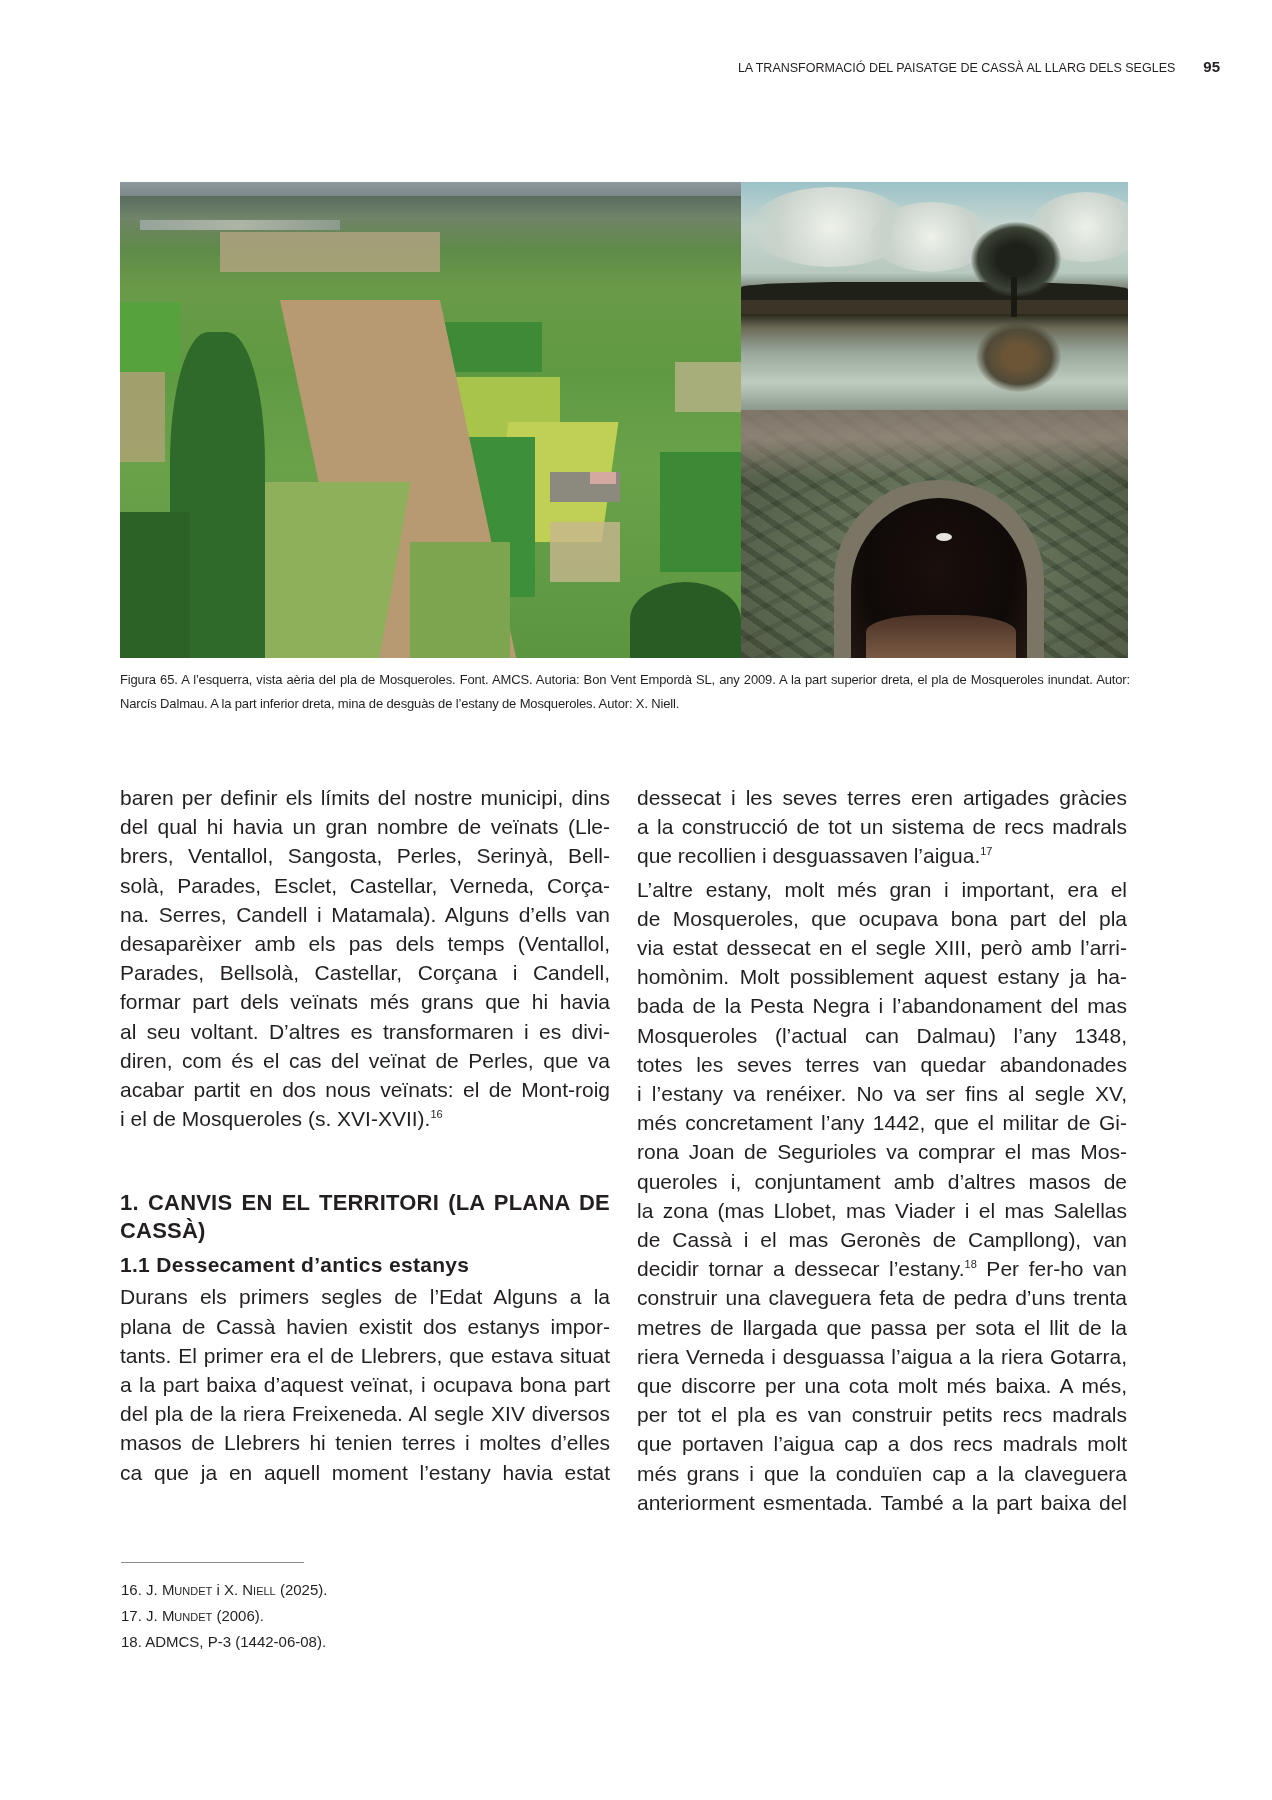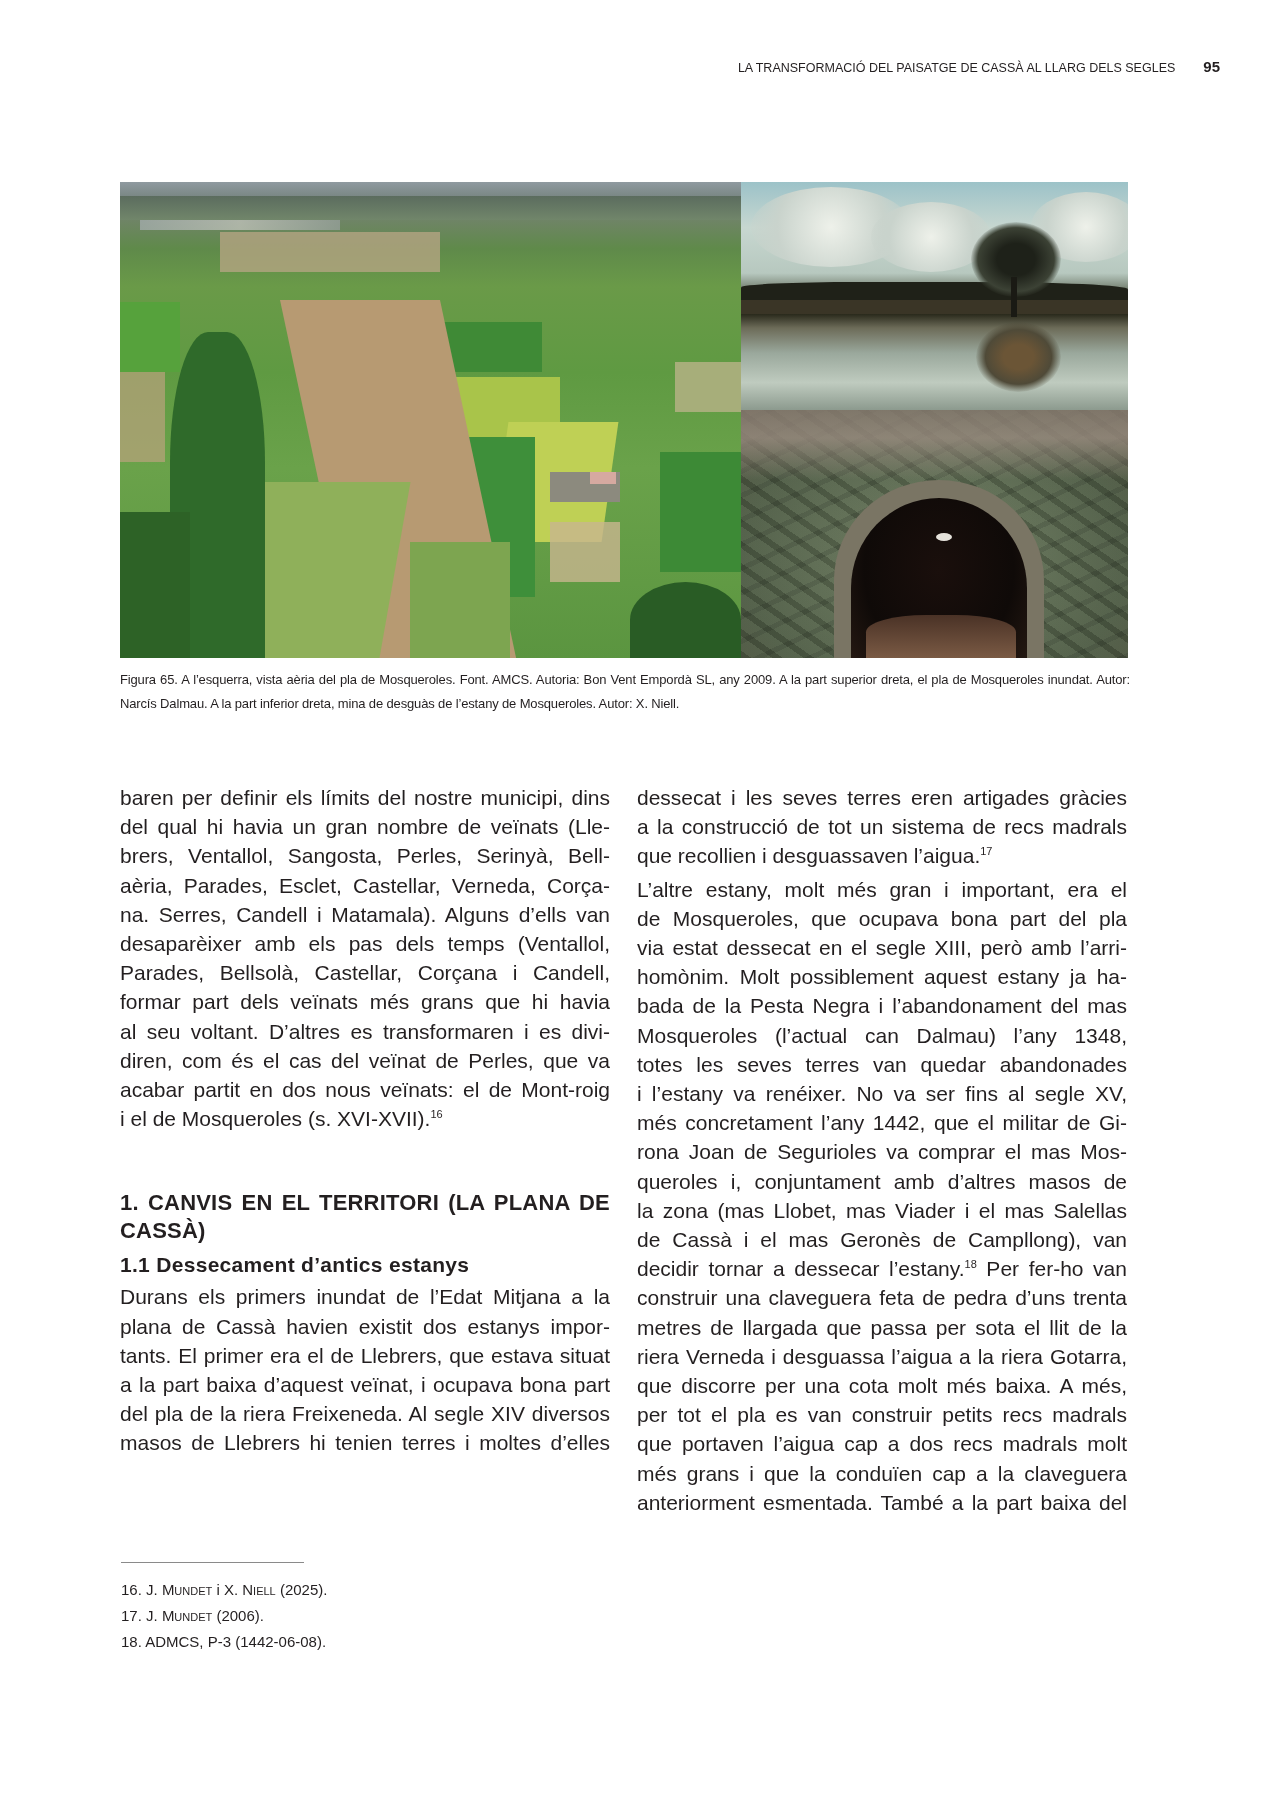--- a/index.html
+++ b/index.html
@@ -157,39 +157,40 @@
   </div>
 </div>
 
 <p class="caption">Figura 65. A l’esquerra, vista aèria del pla de Mosqueroles. Font. AMCS. Autoria: Bon Vent Empordà SL, any 2009. A la part superior dreta, el pla de Mosqueroles inundat. Autor: Narcís Dalmau. A la part inferior dreta, mina de desguàs de l’estany de Mosqueroles. Autor: X. Niell.</p>
 
 <div class="col col-left">
   <p id="lp1">
       <span class="ln">baren per definir els límits del nostre municipi, dins</span>
       <span class="ln">del qual hi havia un gran nombre de veïnats (Lle-</span>
       <span class="ln">brers, Ventallol, Sangosta, Perles, Serinyà, Bell-</span>
-      <span class="ln">aèria, Parades, Esclet, Castellar, Verneda, Corça-</span>
+      <span class="ln">solà, Parades, Esclet, Castellar, Verneda, Corça-</span>
       <span class="ln">na. Serres, Candell i Matamala). Alguns d’ells van</span>
       <span class="ln">desaparèixer amb els pas dels temps (Ventallol,</span>
       <span class="ln">Parades, Bellsolà, Castellar, Corçana i Candell,</span>
       <span class="ln">formar part dels veïnats més grans que hi havia</span>
       <span class="ln">al seu voltant. D’altres es transformaren i es divi-</span>
       <span class="ln">diren, com és el cas del veïnat de Perles, que va</span>
       <span class="ln">acabar partit en dos nous veïnats: el de Mont-roig</span>
       <span class="ln last">i el de Mosqueroles (s. XVI-XVII).<sup>16</sup></span>
     </p>
   <h2 class="h1">1. CANVIS EN EL TERRITORI (LA PLANA DE CASSÀ)</h2>
   <h3 class="h2">1.1 Dessecament d’antics estanys</h3>
   <p id="lp2">
-      <span class="ln">Durans els primers inundat de l’Edat Mitjana a la</span>
+      <span class="ln">Durans els primers segles de l’Edat Alguns a la</span>
       <span class="ln">plana de Cassà havien existit dos estanys impor-</span>
       <span class="ln">tants. El primer era el de Llebrers, que estava situat</span>
       <span class="ln">a la part baixa d’aquest veïnat, i ocupava bona part</span>
       <span class="ln">del pla de la riera Freixeneda. Al segle XIV diversos</span>
       <span class="ln">masos de Llebrers hi tenien terres i moltes d’elles</span>
+      <span class="ln">ca que ja en aquell moment l’estany havia estat</span>
     </p>
 </div>
 
 <div class="col col-right">
   <p id="rp1">
       <span class="ln">dessecat i les seves terres eren artigades gràcies</span>
       <span class="ln">a la construcció de tot un sistema de recs madrals</span>
       <span class="ln last">que recollien i desguassaven l’aigua.<sup>17</sup></span>
     </p>
   <p id="rp2">

